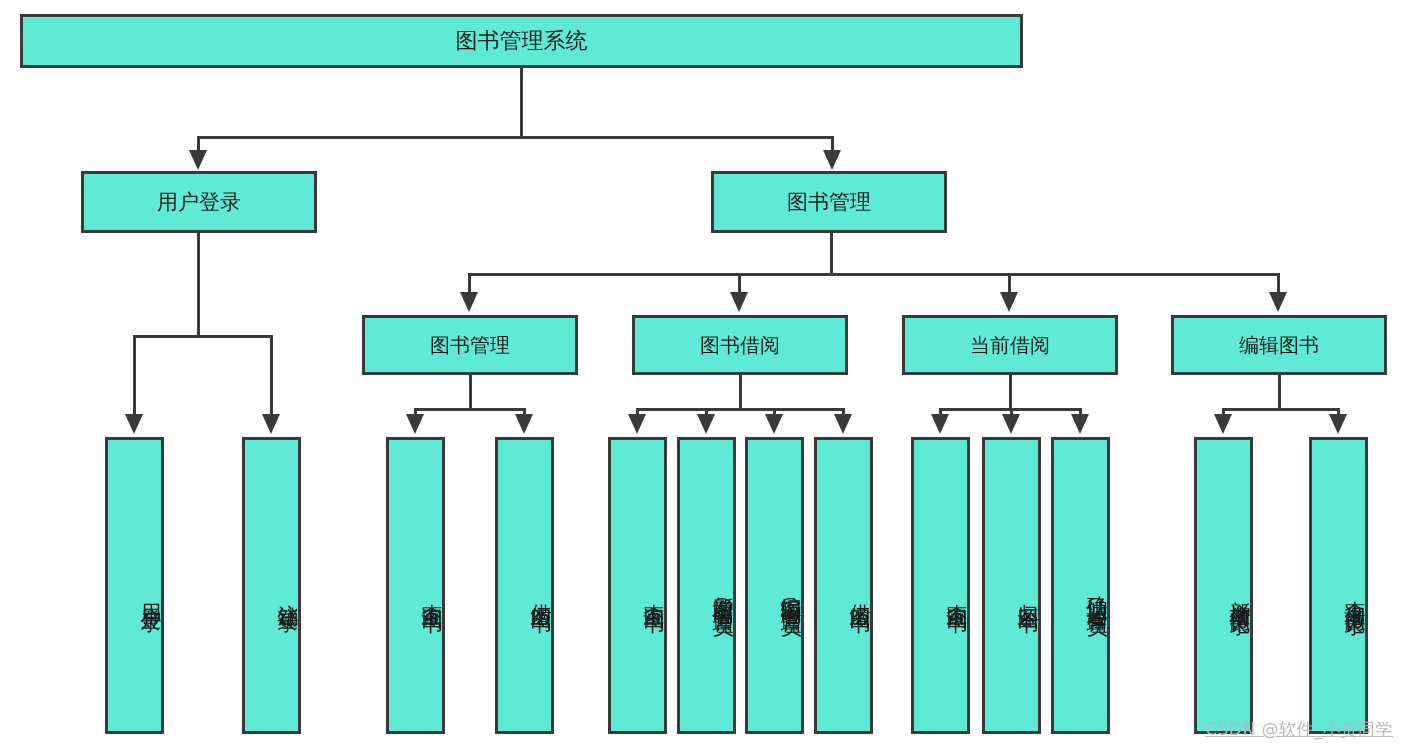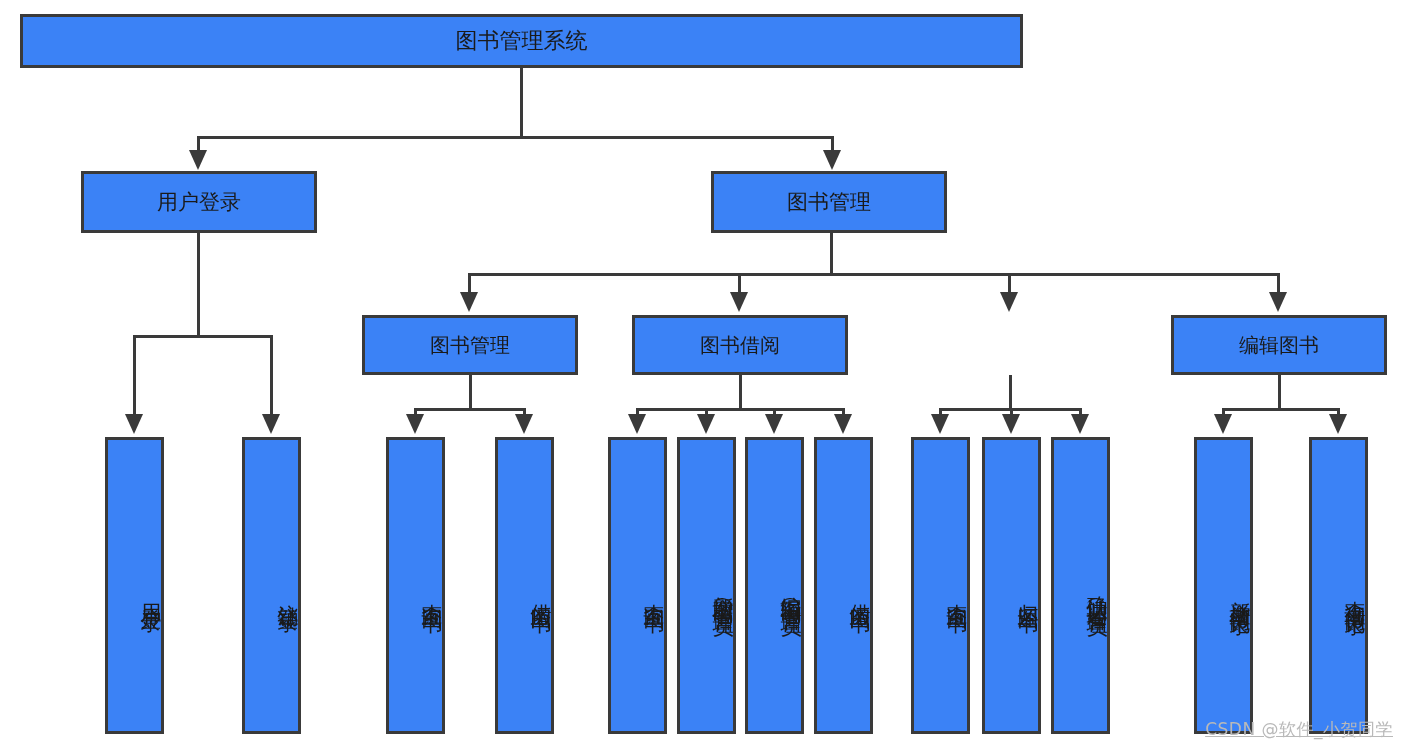--- a/index.html
+++ b/index.html
@@ -15,21 +15,21 @@
     width: 1405px;
     height: 747px;
     background: #ffffff;
     overflow: hidden;
   }
   
   .node {
     position: absolute;
     box-sizing: border-box;
     border: 3px solid #3a3a3a;
-    background: #3b82f6;
+    background: #5eead4;
     display: flex;
     align-items: center;
     justify-content: center;
     color: #1a1a1a;
   }
   .node.root {
     font-size: 22px;
   }
   .node.lvl2 {
     font-size: 21px;
@@ -124,20 +124,23 @@
   <div class="arrow" style="left:1000px; top:292px;"></div>
   <div class="vline" style="left:1277px; top:273px; height:28px;"></div>
   <div class="arrow" style="left:1269px; top:292px;"></div>
 
   <div class="node lvl3" style="left:362px; top:315px; width:216px; height:60px;">
     <span>图书管理</span>
   </div>
   <div class="node lvl3" style="left:632px; top:315px; width:216px; height:60px;">
     <span>图书借阅</span>
   </div>
+  <div class="node lvl3" style="left:902px; top:315px; width:216px; height:60px;">
+    <span>当前借阅</span>
+  </div>
   <div class="node lvl3" style="left:1171px; top:315px; width:216px; height:60px;">
     <span>编辑图书</span>
   </div>
 
   <div class="vline" style="left:469px; top:375px; height:33px;"></div>
   <div class="hline" style="left:414px; top:408px; width:112px;"></div>
   <div class="vline" style="left:414px; top:408px; height:14px;"></div>
   <div class="arrow" style="left:406px; top:414px;"></div>
   <div class="vline" style="left:523px; top:408px; height:14px;"></div>
   <div class="arrow" style="left:515px; top:414px;"></div>

